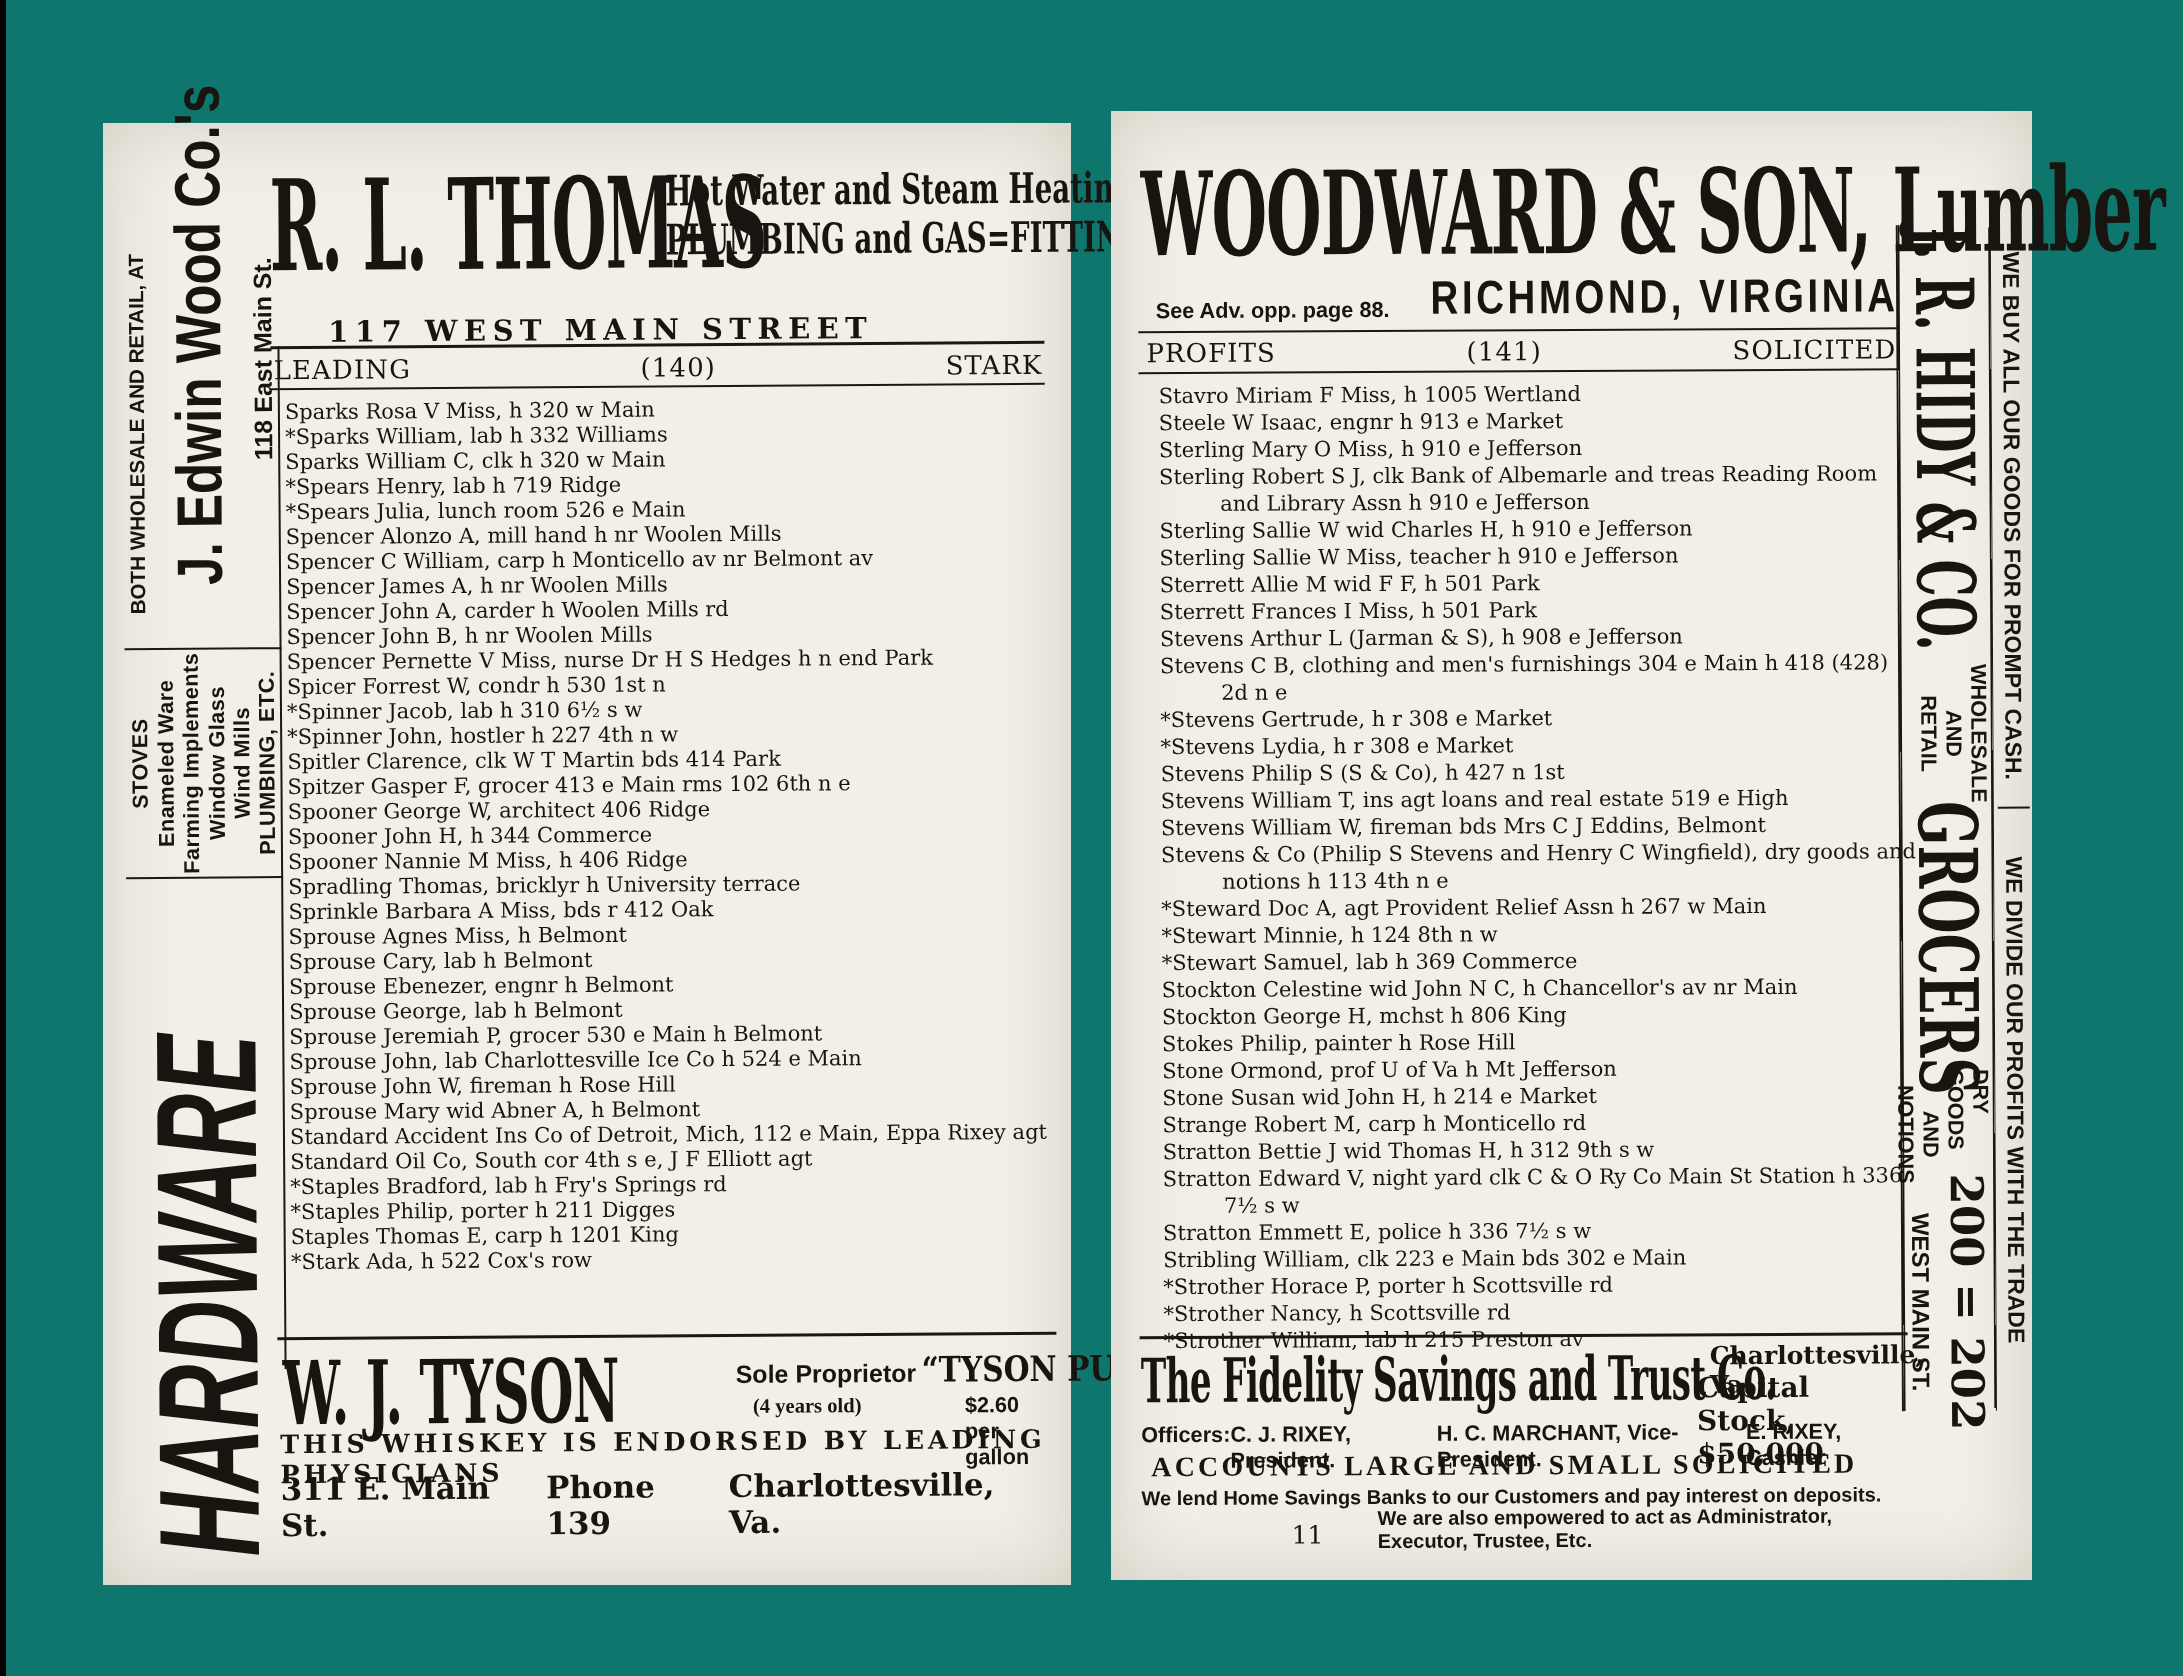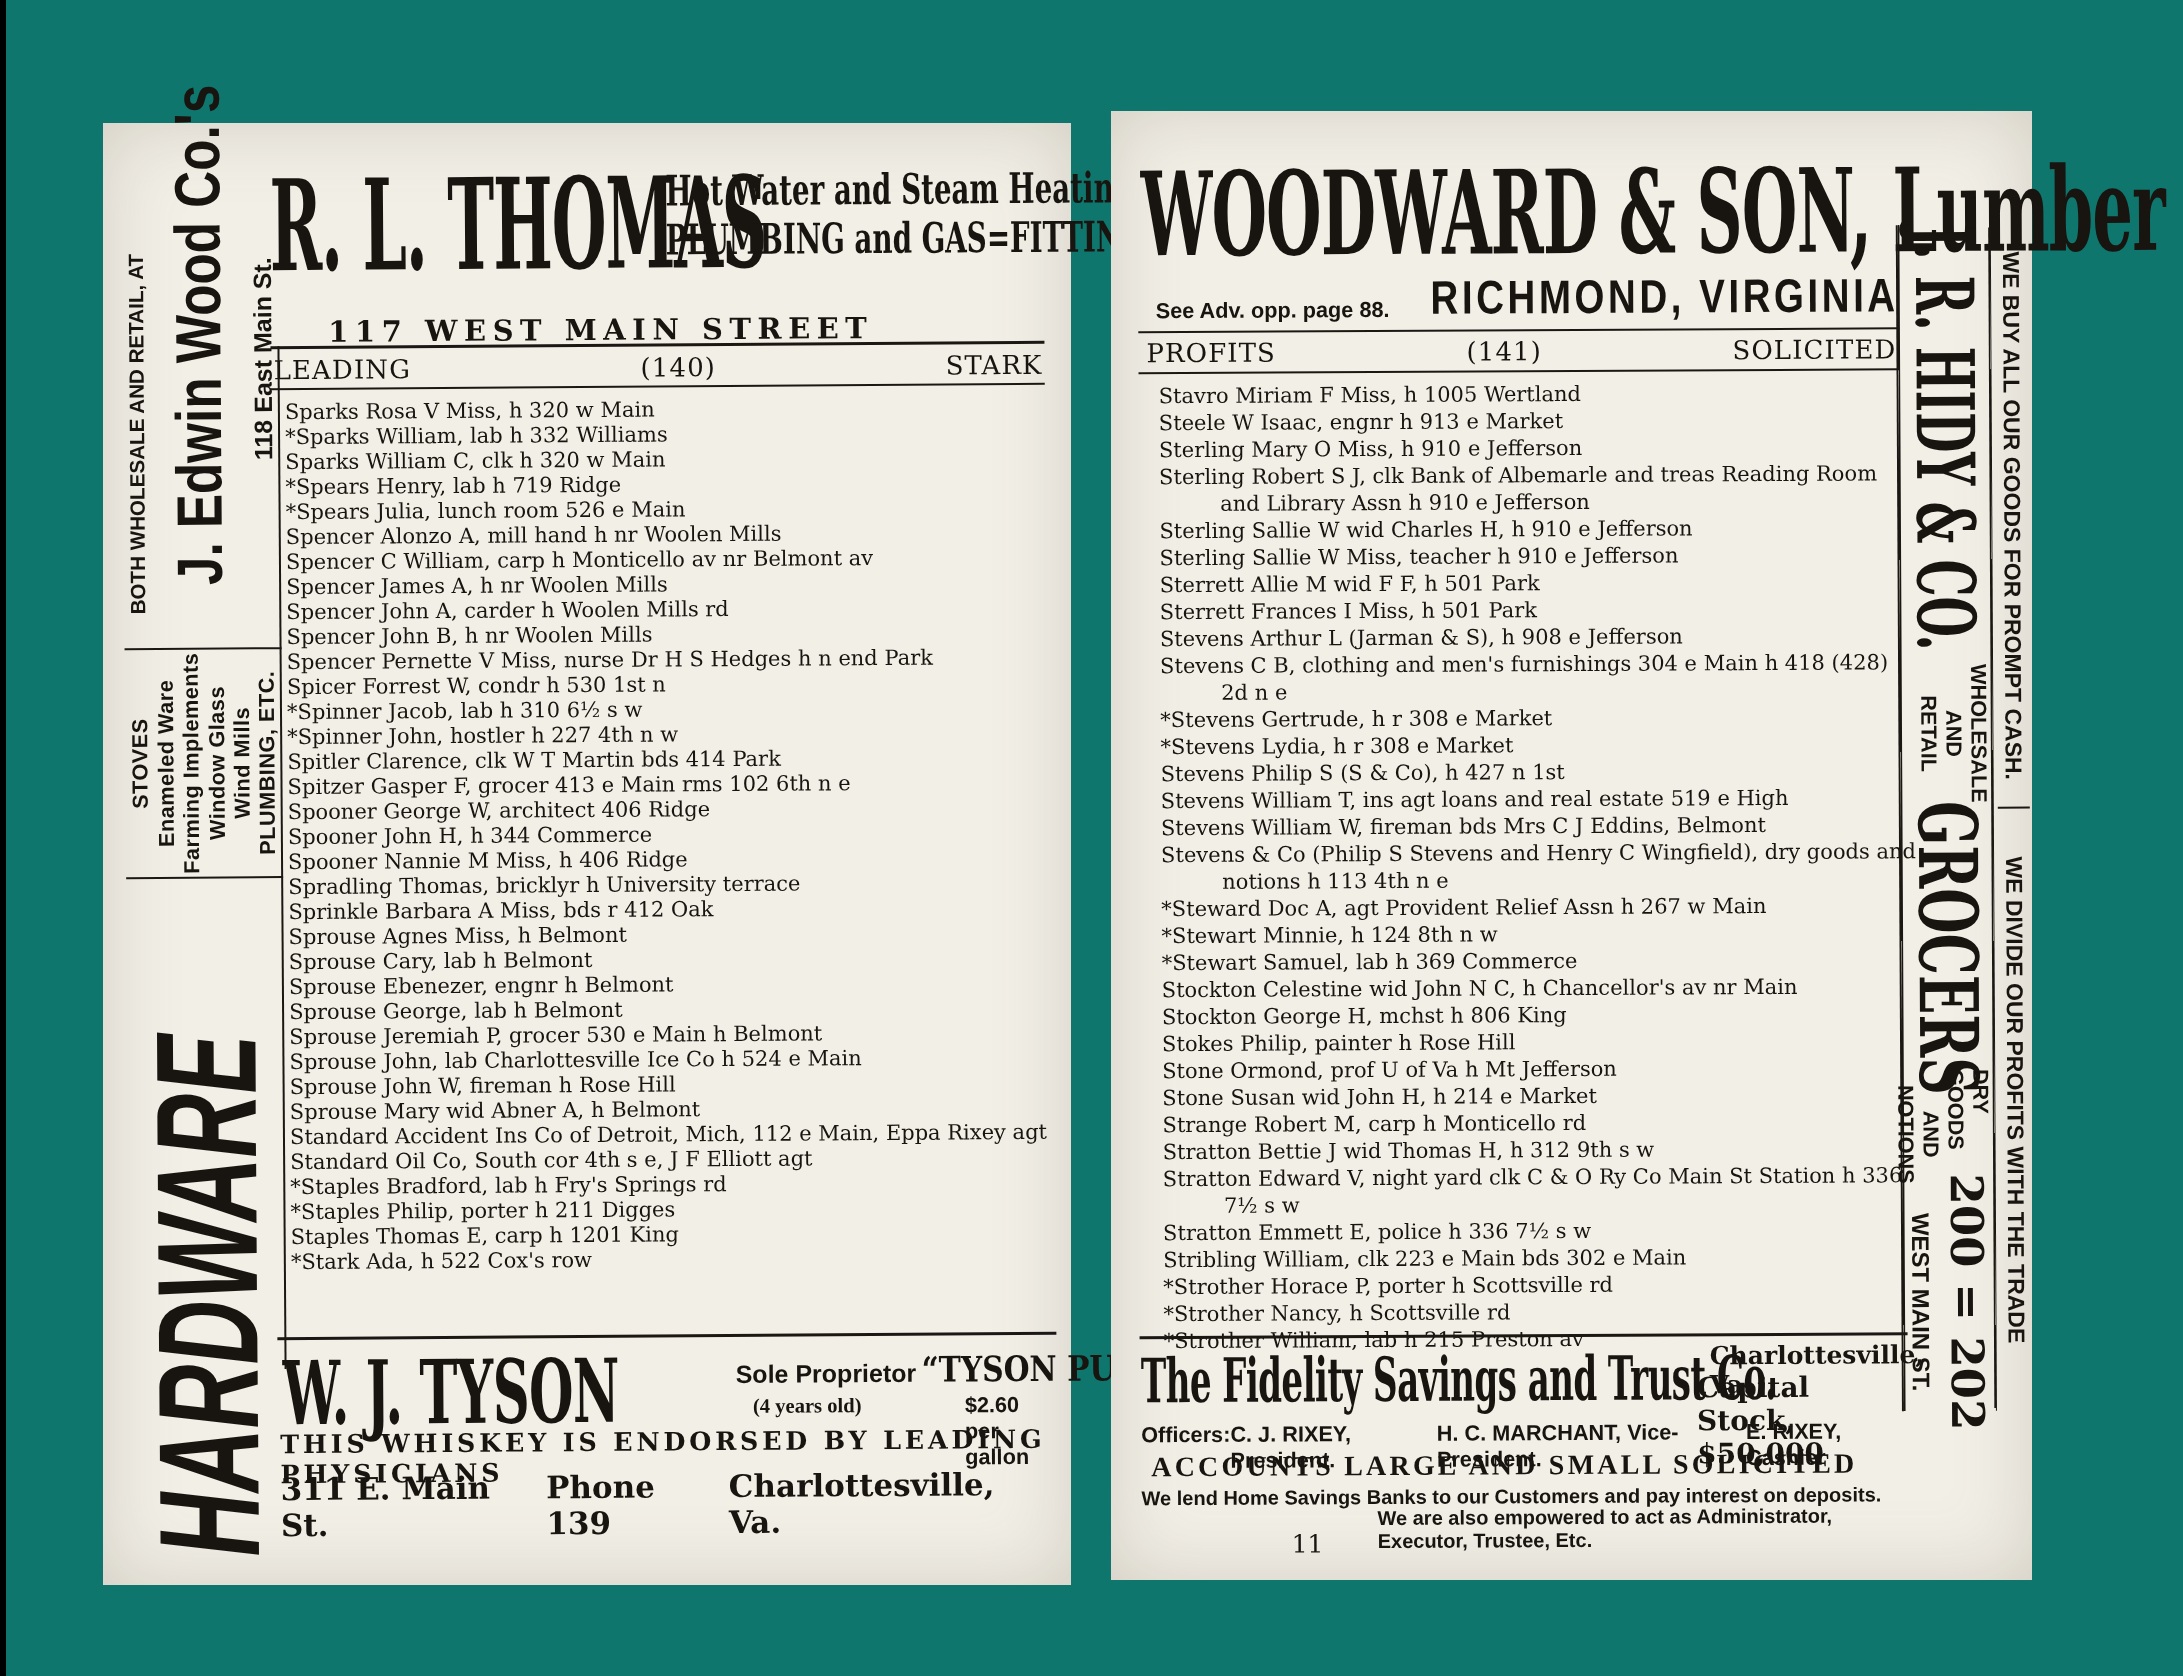--- a/index.html
+++ b/index.html
@@ -227,20 +227,20 @@
         <span class="abs serif b" style="left:557px;top:38px;font-size:28px;">Capital Stock, $50,000</span>
         <div class="abs sans b" style="left:1.1px;top:86px;width:766px;display:flex;justify-content:space-between;font-size:21.7px;">
           <span>Officers:</span>
           <span>C. J. RIXEY, President.</span>
           <span>H. C. MARCHANT, Vice-President.</span>
           <span>E. RIXEY, Cashier</span>
         </div>
         <div class="abs lserif b" style="left:1.1px;top:115px;width:726px;text-align:center;font-size:28px;letter-spacing:3.2px;">ACCOUNTS LARGE AND SMALL SOLICITED</div>
         <div class="abs sans b" style="left:1.1px;top:151px;font-size:20px;">We lend Home Savings Banks to our Customers and pay interest on deposits.</div>
         <div class="abs sans b" style="left:237px;top:172px;font-size:20px;">We are also empowered to act as Administrator, Executor, Trustee, Etc.</div>
-        <div class="abs serif" style="left:151px;top:194px;font-size:25px;">11</div>
+        <div class="abs serif" style="left:151px;top:185px;font-size:25px;">11</div>
       </div>
 
     </div>
   </div>
 
 </div>
 
 
 </body></html>

